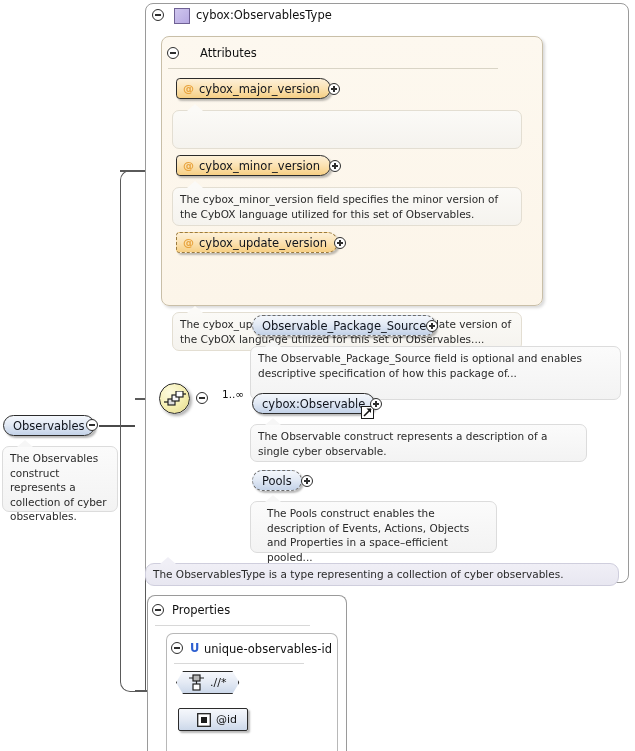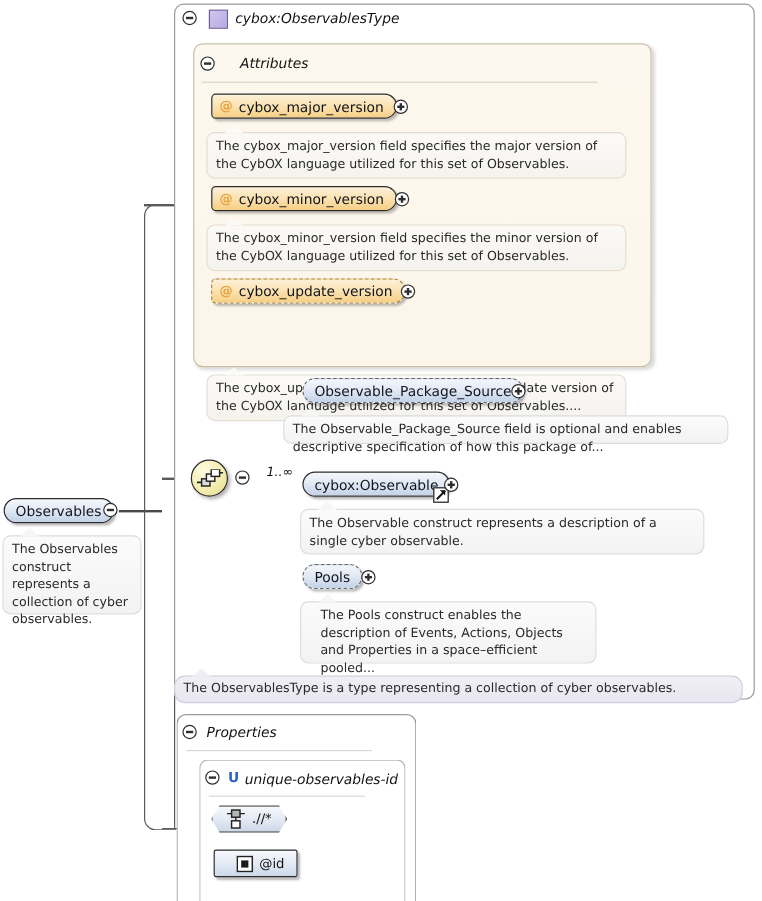--- a/index.html
+++ b/index.html
@@ -115,21 +115,21 @@
     box-sizing:border-box;
   }
   .seq svg{position:absolute;left:4px;top:7px;}
 
   
   .ln{position:absolute;background:#5a5a5a;}
   .ln.thick{background:#4a4a4a;}
   .brk{position:absolute;border:1.4px solid #5a5a5a;background:transparent;}
 
   
-  .card{position:absolute;font-size:10.5px;color:#111;white-space:nowrap;font-style:italic;}
+  .card{position:absolute;font-size:10.5px;color:#111;white-space:nowrap;}
   .typebox{
     position:absolute;width:14px;height:14px;
     background:linear-gradient(to bottom right,#cfc6ee 0%,#b7a9e2 100%);
     border:1px solid #6f6194;
   }
   .linkicon{
     position:absolute;width:13px;height:13px;background:#fff;border:1.3px solid #1b1b1b;
     box-sizing:border-box;
   }
   .linkicon svg{position:absolute;left:1px;top:1px;}
@@ -191,21 +191,20 @@
 <div class="card" style="left:200px;top:46px;font-size:11.5px;">Attributes</div>
 <div class="group-rule" style="left:168px;top:68px;width:330px;"></div>
 
 <div class="attr req" style="left:176px;top:78px;">
   <span class="at-glyph">@</span>
   <span>cybox_major_version</span>
 </div>
 <div class="tgl plus" style="left:328px;top:83px;"></div>
 <div class="doc attrdoc" style="left:172px;top:110px;width:350px;height:39px;">
   <span class="tip"></span>
-  <span>The cybox_major_version field specifies the major version of the CybOX language utilized for this set of Observables.</span>
 </div>
 
 <div class="attr req" style="left:176px;top:155px;">
   <span class="at-glyph">@</span>
   <span>cybox_minor_version</span>
 </div>
 <div class="tgl plus" style="left:329px;top:160px;"></div>
 <div class="doc attrdoc" style="left:172px;top:187px;width:350px;height:39px;">
   <span class="tip"></span>
   <span>The cybox_minor_version field specifies the minor version of the CybOX language utilized for this set of Observables.</span>
@@ -231,21 +230,21 @@
     <rect x="12" y="0" width="7" height="6" fill="#fff" stroke="#222" stroke-width="1.2"></rect>
     <line x1="19" y1="3" x2="22" y2="3" stroke="#222" stroke-width="1.3"></line>
   </svg>
 </div>
 <div class="tgl" style="left:196px;top:392px;"></div>
 
 <div class="pill opt" style="left:252px;top:315px;">
   <span>Observable_Package_Source</span>
 </div>
 <div class="tgl plus" style="left:426px;top:320px;"></div>
-<div class="doc" style="left:236px;top:346px;width:371px;height:24px;">
+<div class="doc" style="left:250px;top:346px;width:371px;height:54px;">
   <span class="tip"></span>
   <span>The Observable_Package_Source field is optional and enables descriptive specification of how this package of...</span>
 </div>
 
 <div class="card" style="left:222px;top:388px;">1..∞</div>
 <div class="pill req" style="left:252px;top:393px;">
   <span>cybox:Observable</span>
 </div>
 <div class="linkicon" style="left:361px;top:406px;">
   <svg width="9" height="9" viewBox="0 0 9 9">

